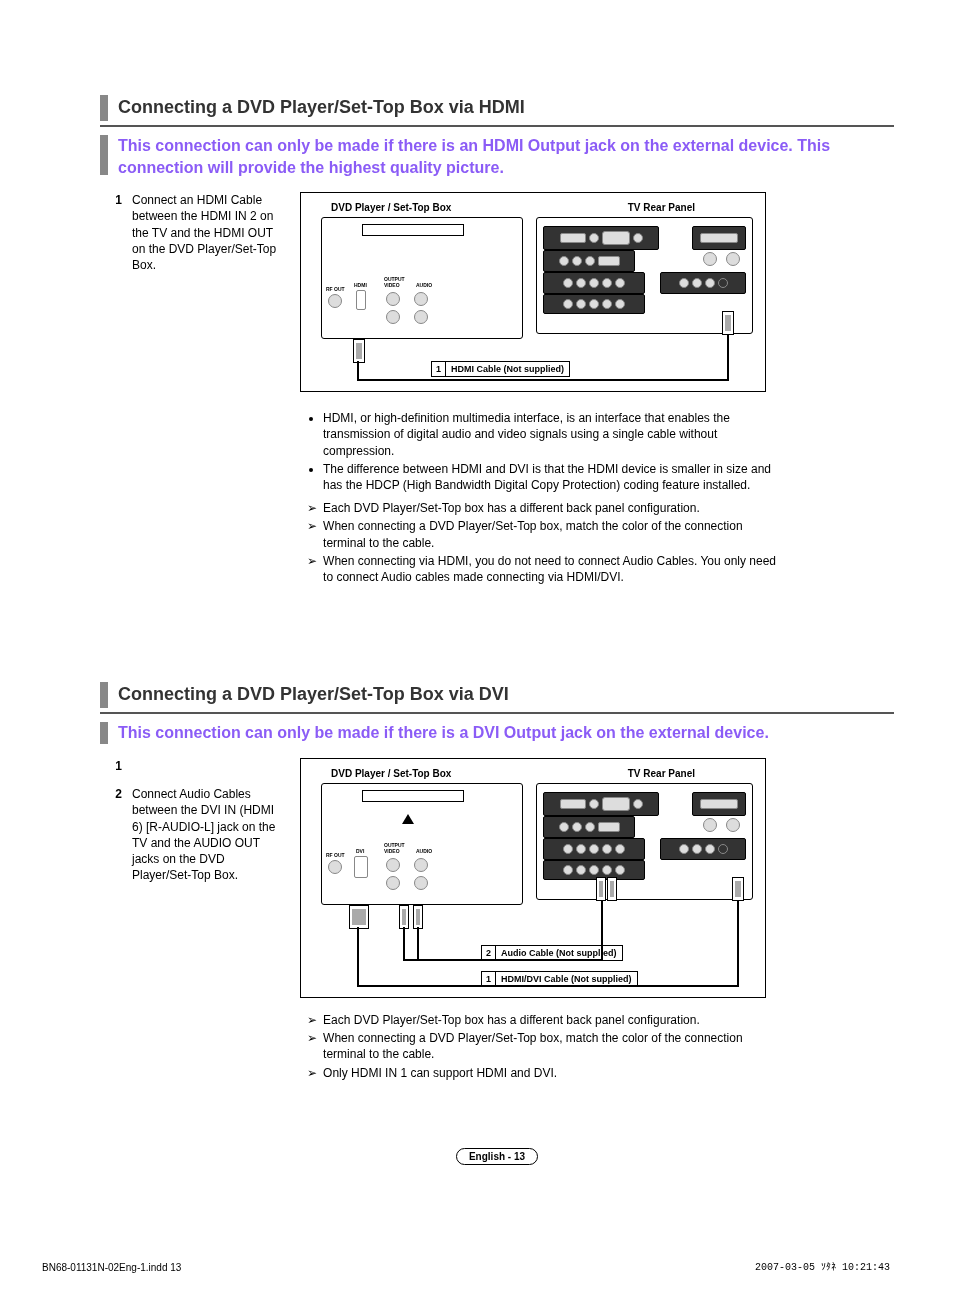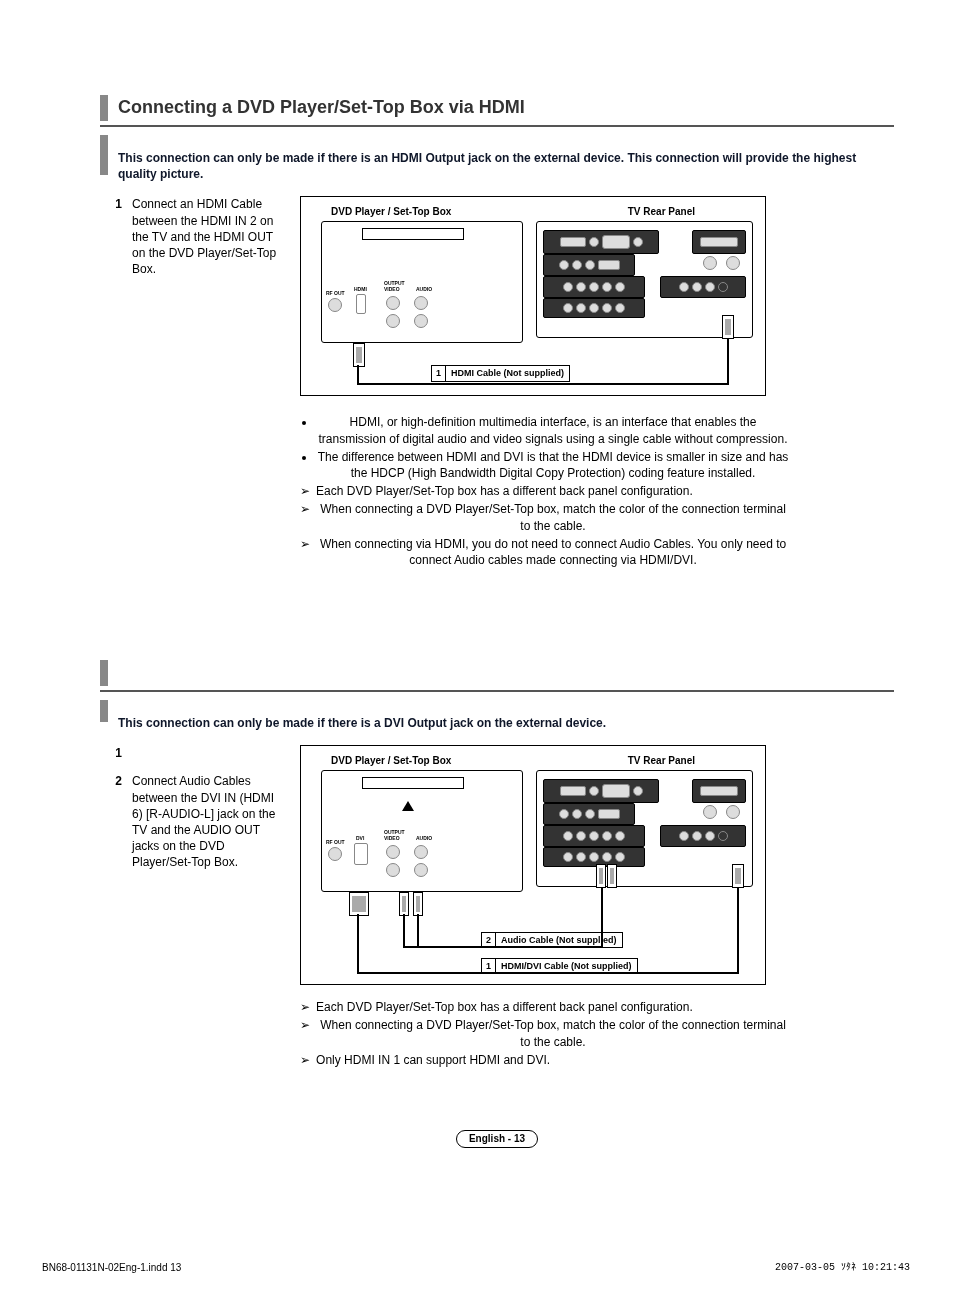--- a/index.html
+++ b/index.html
@@ -47,23 +47,22 @@
     height: 40px;
     background: #888;
     margin-right: 10px;
     flex-shrink: 0;
   }
   .note-bar.short {
     height: 22px;
   }
   .note-text {
     font-weight: bold;
-    color: #0f172a;
-    font-size: 12px;
-    margin-top: 15px;
+    color: #8b5cf6;
+    font-size: 16px;
   }
   .body-row {
     display: flex;
     align-items: flex-start;
     gap: 20px;
   }
   .steps-col {
     width: 180px;
     flex-shrink: 0;
   }
@@ -161,23 +160,22 @@
   }
 
   .explain {
     margin-top: 18px;
     width: 490px;
   }
   .explain .q {
     margin-bottom: 2px;
   }
   .explain ul, .explain .arrows {
-    margin: 0;
+    margin: 7px;
     padding-left: 16px;
-    text-align: center;
   }
   .explain li {
     margin-bottom: 2px;
   }
   .arrow-item {
     display: flex;
     gap: 6px;
     margin-bottom: 2px;
   }
   .arrow-glyph {
@@ -198,21 +196,21 @@
   }
   .print-footer {
     position: absolute;
     left: 42px;
     bottom: 20px;
     font-size: 10px;
     color: #000;
   }
   .print-footer-right {
     position: absolute;
-    right: 44px;
+    right: 64px;
     bottom: 20px;
     font-size: 10px;
     font-family: "Courier New", monospace;
     color: #000;
     margin-top: 40px;
   }
 </style>
 </head>
 <body>
 
@@ -330,20 +328,21 @@
               </div>
           </div>
         </div>
       </div>
     </div>
   </div>
 
   <div class="section" style="margin-top:90px;">
     <div class="title-row">
       <div class="title-bar"></div>
+      <div class="title-text">Connecting a DVD Player/Set-Top Box via DVI</div>
     </div>
     <div class="note-row">
       <div class="note-bar short"></div>
       <div class="note-text">This connection can only be made if there is a DVI Output jack on the external device.</div>
     </div>
 
     <div class="body-row">
       <div class="steps-col">
         <div class="step">
           <div class="step-num">1</div>

